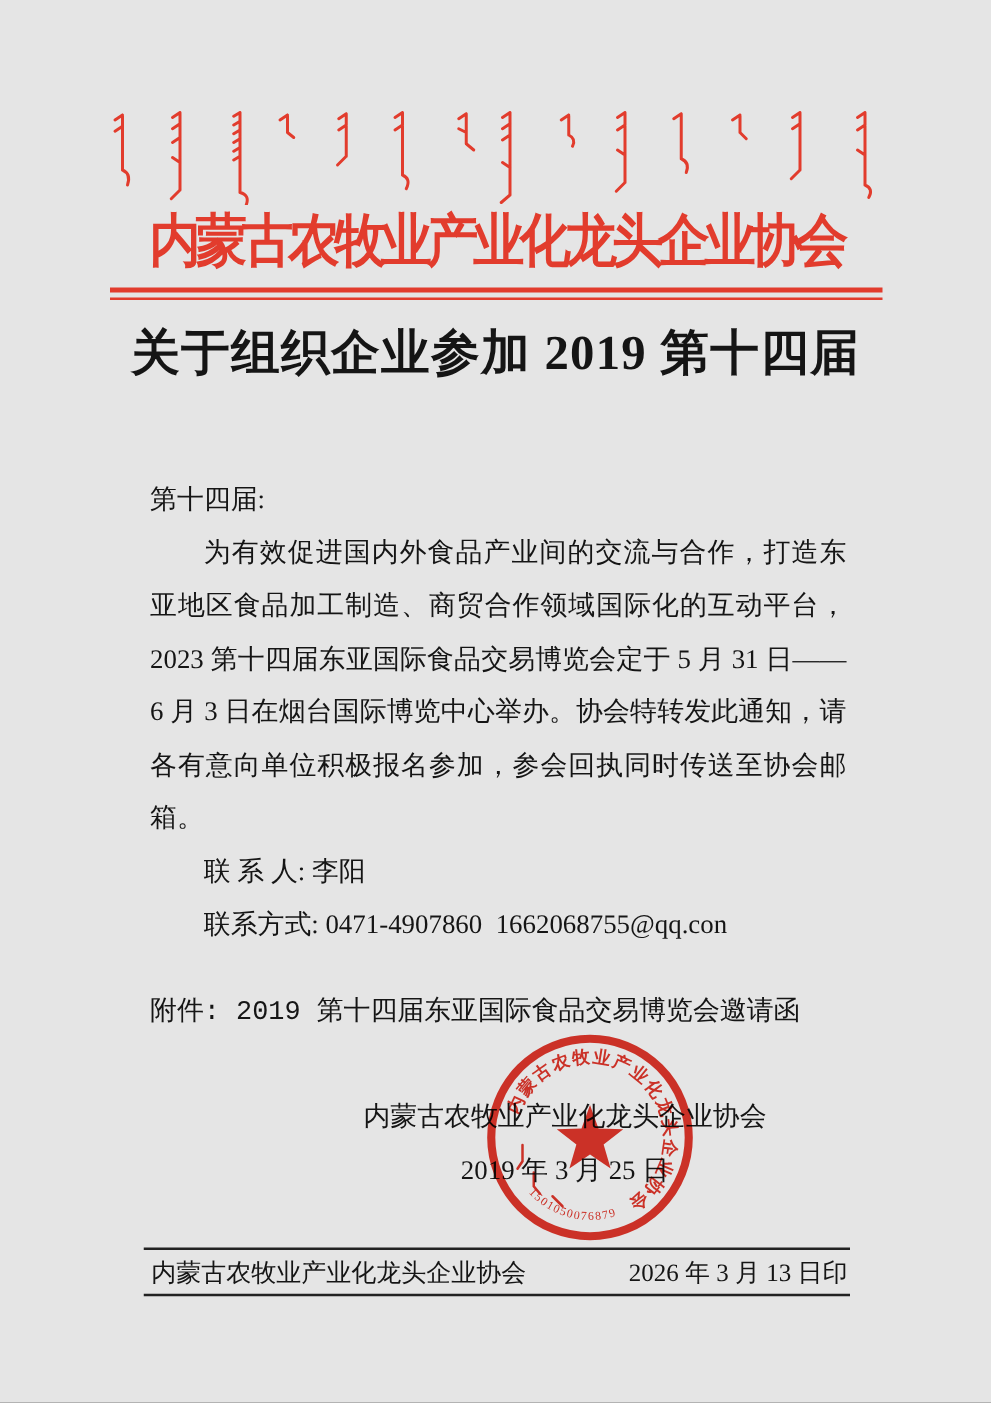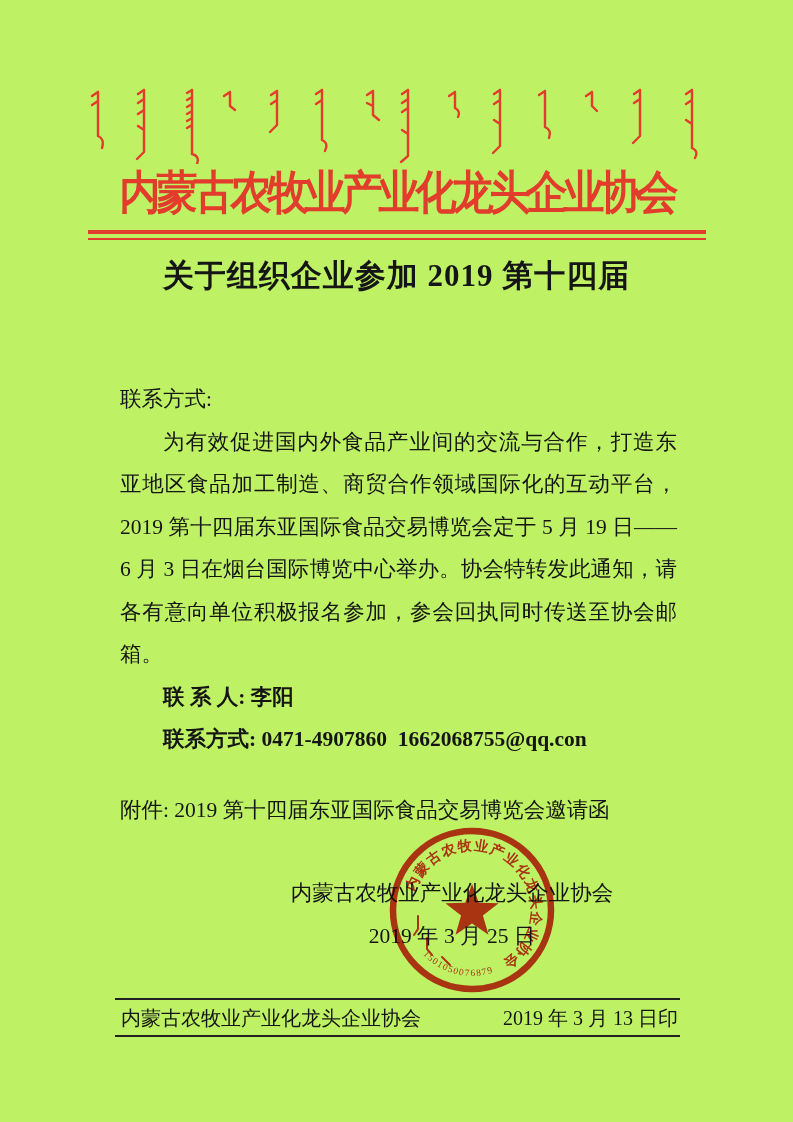--- a/index.html
+++ b/index.html
@@ -1,51 +1,51 @@
 <!DOCTYPE html>
 <html><head>
 <meta charset="utf-8">
 <style>
   html,body{margin:0;padding:0;background:#888;}
   .page{
     position:relative;
     width:793px;height:1122px;
     margin:0 auto;
-    background:#bef264;
+    background:#e5e5e5;
     font-family:"Liberation Serif","DejaVu Serif",serif;
     color:#111;
     overflow:hidden;
   }
   
   .mongolian-row{position:absolute;left:88px;top:86px;width:618px;height:78px;}
   .letterhead-title{
     position:absolute;left:88px;top:162px;width:618px;height:56px;
     color:#e23c2d;font-size:41px;font-weight:bold;
     letter-spacing:-4px;text-align:center;white-space:nowrap;
     transform:scaleY(1.12);transform-origin:top center;
   }
   .rule-thick{position:absolute;left:88px;top:230px;width:618px;height:4px;background:#e23c2d;}
   .rule-thin{position:absolute;left:88px;top:238px;width:618px;height:2px;background:#e23c2d;}
   
   .notice-title{
     position:absolute;left:60px;width:673px;height:42px;
-    text-align:center;font-size:31px;font-weight:bold;color:#151515;
+    text-align:center;font-size:39px;font-weight:bold;color:#151515;
     letter-spacing:1px;white-space:nowrap;
   }
   .notice-title.l1{top:255px;}
   .notice-title.l2{top:316px;}
   
   .doc-body{
     position:absolute;left:120px;top:378px;width:557px;
     font-size:21.5px;line-height:42.5px;color:#151515;
   }
   .doc-body .salutation{margin:0;}
   .doc-body .para{margin:0;text-indent:2em;text-align:justify;}
-  .doc-body .contact{margin:0;text-indent:2em;white-space:pre-wrap;font-weight:bold;}
-  .doc-body .attachment{margin:28px 0 0 0;white-space:pre-wrap;}
+  .doc-body .contact{margin:0;text-indent:2em;white-space:pre-wrap;}
+  .doc-body .attachment{margin:28px 0 0 0;white-space:pre-wrap;font-family:Liberation Mono, monospace;}
   
   .signature{
     position:absolute;left:278px;top:872px;width:348px;
     text-align:center;font-size:21.5px;line-height:42.5px;color:#151515;
     z-index:1;white-space:nowrap;
   }
   
   .seal{position:absolute;left:382px;top:820px;width:180px;height:180px;z-index:2;
         mix-blend-mode:multiply;opacity:.9;}
   
@@ -86,22 +86,22 @@
   </svg>
 
   <div class="letterhead-title">内蒙古农牧业产业化龙头企业协会</div>
 
   <div class="rule-thick"></div>
   <div class="rule-thin"></div>
 
   <div class="notice-title l1">关于组织企业参加 2019 第十四届</div>
 
   <div class="doc-body">
-    <p class="salutation">联系方式:</p>
-    <p class="para">为有效促进国内外食品产业间的交流与合作，打造东亚地区食品加工制造、商贸合作领域国际化的互动平台，2019 第十四届东亚国际食品交易博览会定于 5 月 19 日——6 月 3 日在烟台国际博览中心举办。协会特转发此通知，请各有意向单位积极报名参加，参会回执同时传送至协会邮箱。</p>
+    <p class="salutation">第十四届:</p>
+    <p class="para">为有效促进国内外食品产业间的交流与合作，打造东亚地区食品加工制造、商贸合作领域国际化的互动平台，2023 第十四届东亚国际食品交易博览会定于 5 月 31 日——6 月 3 日在烟台国际博览中心举办。协会特转发此通知，请各有意向单位积极报名参加，参会回执同时传送至协会邮箱。</p>
     <p class="contact">联 系 人: 李阳</p>
     <p class="contact">联系方式: 0471-4907860  1662068755@qq.con</p>
     <p class="attachment">附件: 2019 第十四届东亚国际食品交易博览会邀请函</p>
   </div>
 
   <div class="signature">
     <div>内蒙古农牧业产业化龙头企业协会</div>
     <div>2019 年 3 月 25 日</div>
   </div>
 
@@ -122,17 +122,17 @@
     <g stroke="#df2014" stroke-width="2" fill="none" stroke-linecap="round">
       <path d="M36,96 v13 l-4,6"></path>
       <path d="M45,118 v11 l5,6"></path>
       <path d="M60,137 l8,8"></path>
     </g>
   </svg>
 
   <div class="footer-rule top"></div>
   <div class="footer-row">
     <span class="left">内蒙古农牧业产业化龙头企业协会</span>
-    <span class="right">2019 年 3 月 13 日印</span>
+    <span class="right">2026 年 3 月 13 日印</span>
   </div>
   <div class="footer-rule bottom"></div>
 
 </div>
 
 </body></html>

